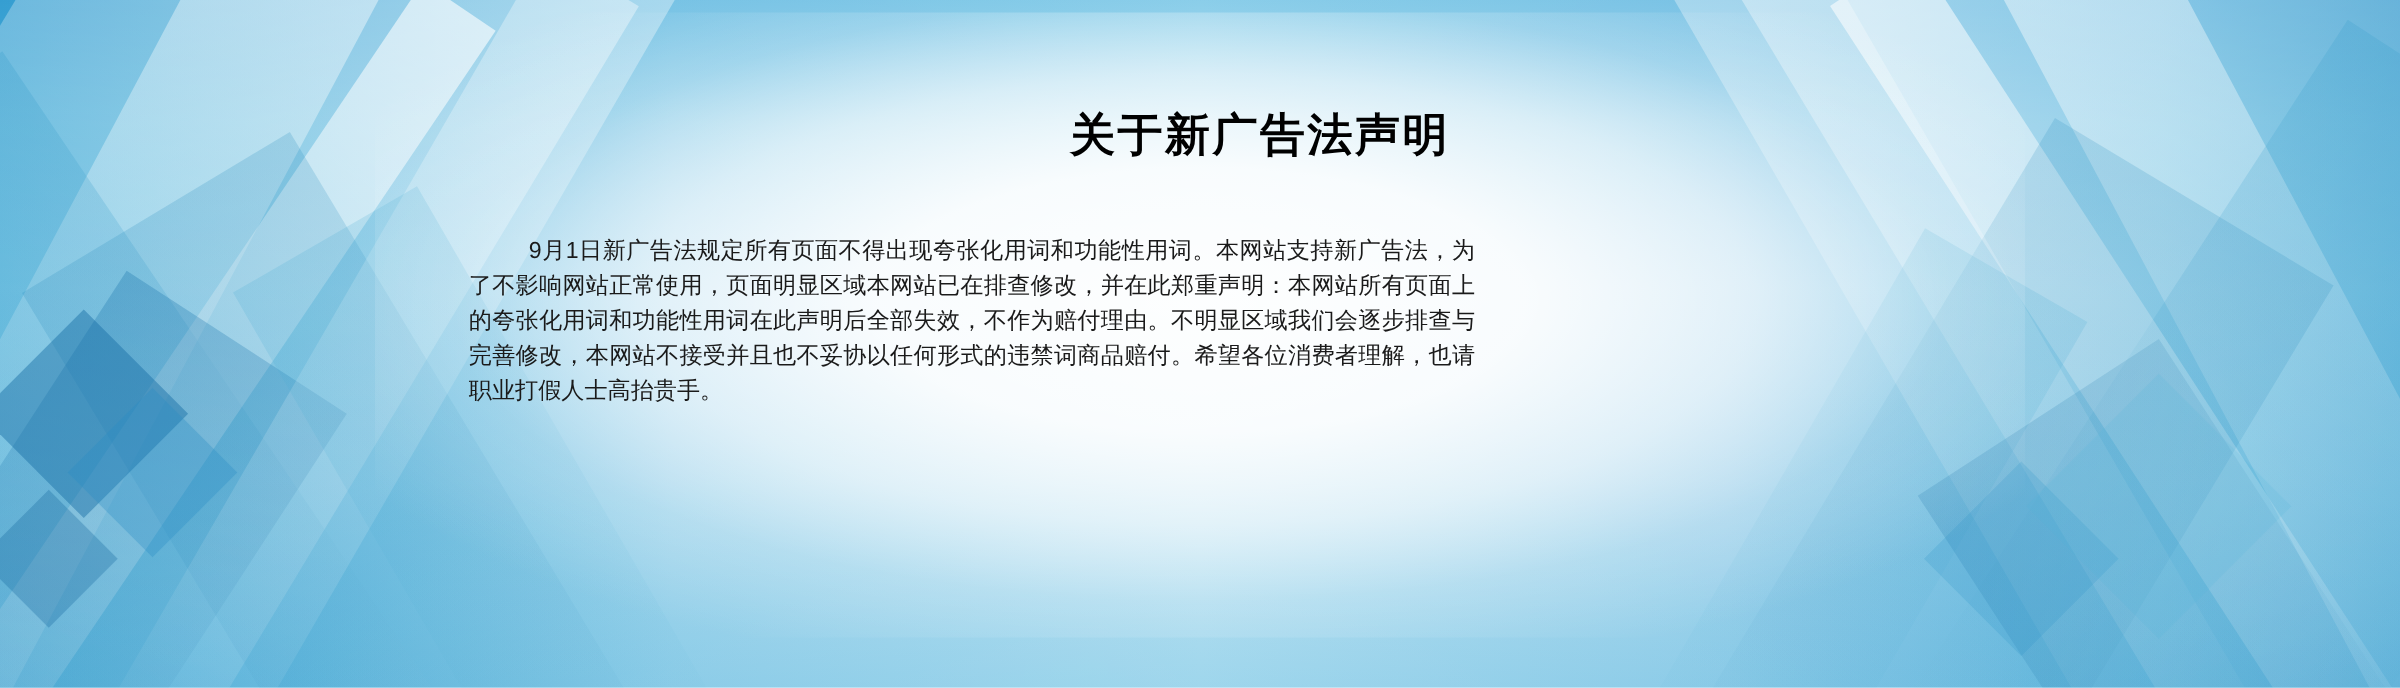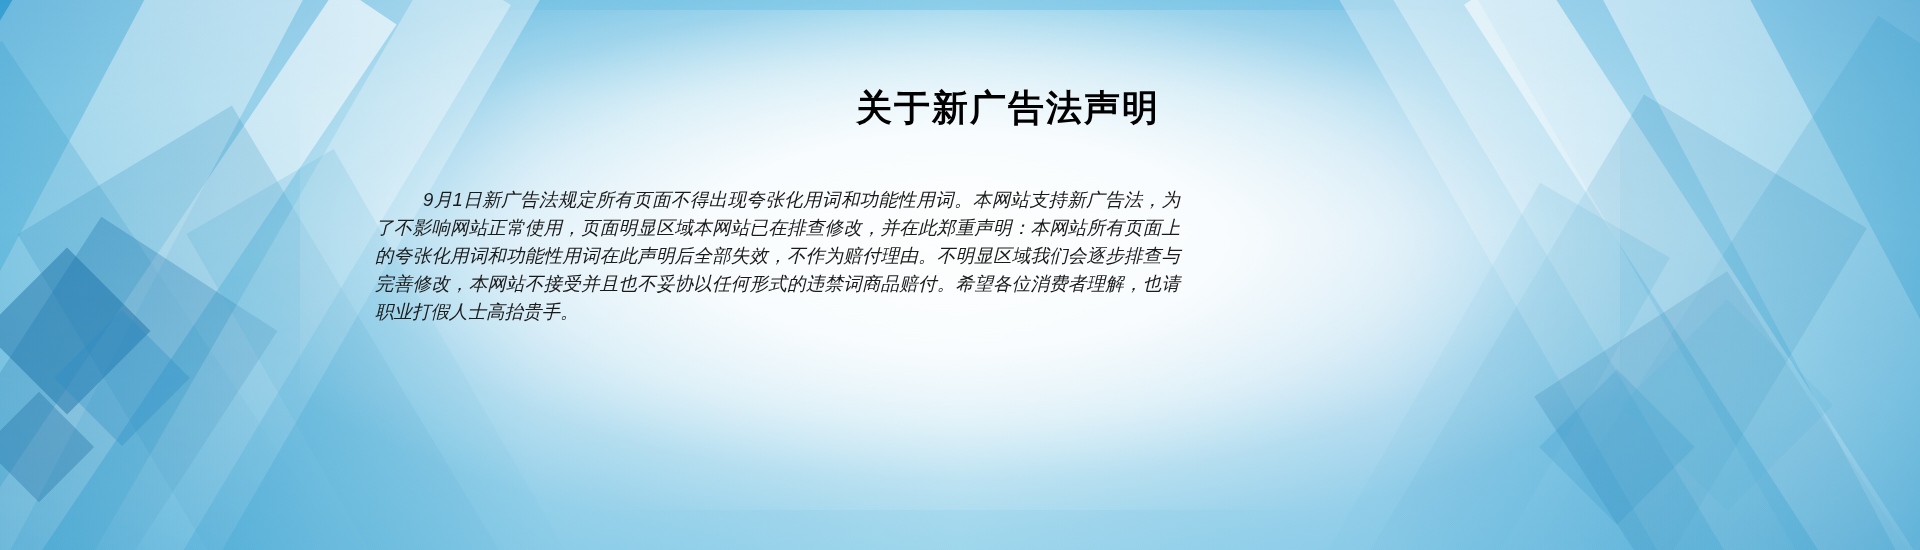--- a/index.html
+++ b/index.html
@@ -206,21 +206,20 @@
 
   .statement-body {
     position: absolute;
     left: 375px;
     top: 186px;
     width: 805px;
     color: #1a1a1a;
     font-size: 18.5px;
     line-height: 28px;
     font-family: "Liberation Sans", "DejaVu Sans", sans-serif;
-    font-style: italic;
   }
 
   .para {
     margin: 0;
     text-align: justify;
     text-justify: inter-ideograph;
   }
   .para-main {
     text-indent: 2.6em;
   }

